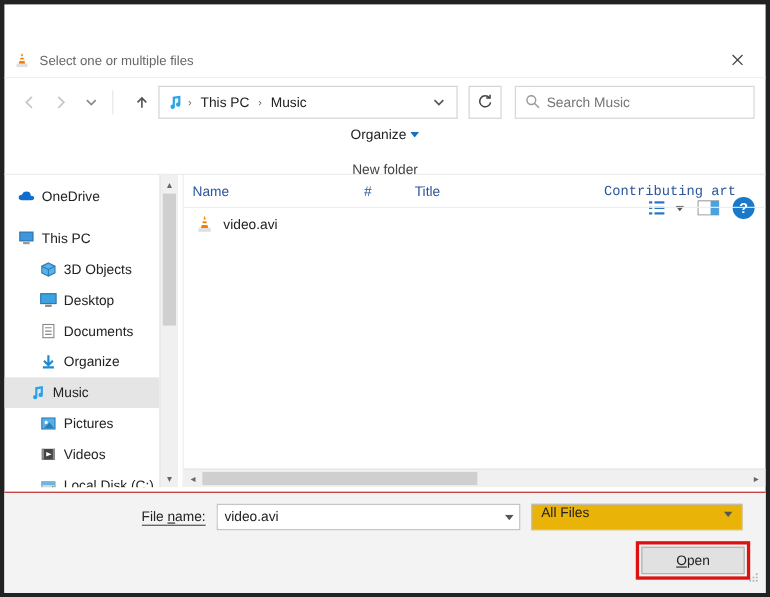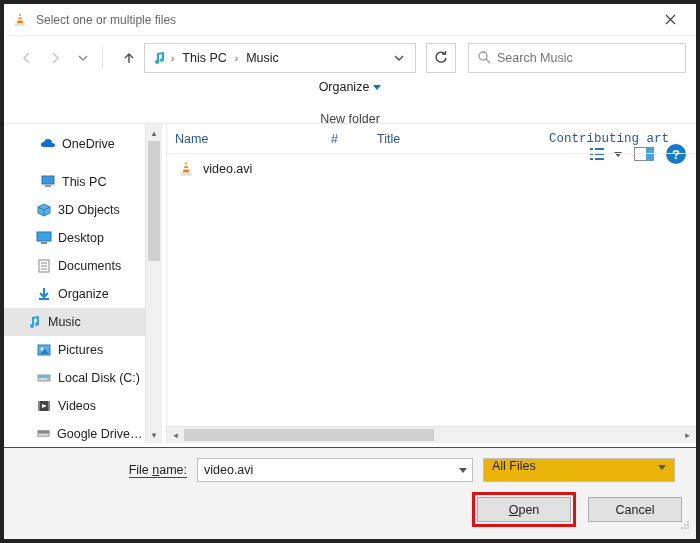--- a/index.html
+++ b/index.html
@@ -1,19 +1,19 @@
 <!DOCTYPE html>
 <html><head>
 <meta charset="utf-8">
 <style>
   * { box-sizing: border-box; margin: 0; padding: 0; font-family: "Segoe UI", Tahoma, sans-serif; font-size: 12.5px; color: #222; }
   body { background: #fff; }
   .window { width: 700px; height: 543px; border: 4px solid #222; background: #fff; position: relative; display: flex; flex-direction: column; }
   
-  .titlebar { height: 32px; display: flex; align-items: center; padding: 0 6px 0 8px; border-bottom: 1px solid #eee; }
+  .titlebar { height: 32px; display: flex; align-items: center; padding: 0 6px 0 8px; border-bottom: 1px solid #eee; margin-top: 35px; }
   .titlebar .vlc-cone { width: 16px; height: 16px; margin-right: 8px; }
   .titlebar .title { flex: 1; color: #666; font-size: 12px; }
   .titlebar .close { width: 40px; height: 28px; display: flex; align-items: center; justify-content: center; color: #555; cursor: pointer; }
   
   .navbar { height: 44px; display: flex; align-items: center; padding: 6px 10px; gap: 2px; }
   .nav-btn { width: 26px; height: 26px; display: flex; align-items: center; justify-content: center; color: #888; cursor: pointer; }
   .nav-btn.disabled { color: #ccc; cursor: default; }
   .nav-sep { width: 8px; height: 22px; border-left: 1px solid #e5e5e5; margin: 0 4px; }
   .breadcrumb-box { flex: 1; height: 30px; border: 1px solid #d0d0d0; display: flex; align-items: center; padding: 0 6px; gap: 4px; margin-right: 8px; }
   .breadcrumb-box .music-icon { width: 16px; height: 16px; }
@@ -29,21 +29,21 @@
   .org-btn { color: #1a6fbf; cursor: pointer; display: flex; align-items: center; gap: 4px; }
   .newfolder-btn { color: #444; cursor: pointer; }
   .toolbar .right { margin-left: auto; display: flex; align-items: center; gap: 12px; }
   .view-btn { display:flex; align-items:center; gap:4px; cursor:pointer; }
   .preview-btn { display:flex; align-items:center; cursor:pointer; }
   .help-btn { width:20px; height:20px; border-radius:50%; background:#1979ca; color:#fff; display:flex; align-items:center; justify-content:center; font-size:13px; cursor:pointer; font-weight:bold; }
   
   .content { flex: 1; display: flex; overflow: hidden; }
   .sidebar { width: 158px; overflow: hidden; display:flex; }
   .tree { flex:1; overflow:hidden; }
-  .tree-item { height: 28px; display: flex; align-items: center; padding-left: 36px; gap: 6px; cursor: pointer; }
+  .tree-item { height: 28px; display: flex; align-items: center; padding-left: 12px; gap: 6px; cursor: pointer; }
   .tree-item.sub { padding-left: 32px; }
   .tree-item.selected { background: #e5e5e5; padding-left:22px; }
   .tree-item .icn { width:16px; height:16px; display:flex; align-items:center; justify-content:center; }
   .tree-item .lbl { white-space: nowrap; overflow: hidden; text-overflow: ellipsis; }
   .col-splitter { width:4px; height:100%; }
   .v-scroll { width: 17px; background:#f0f0f0; border-left:1px solid #e4e4e4; position:relative; }
   .v-scroll .up, .v-scroll .down { height:17px; display:flex; align-items:center; justify-content:center; font-size:9px; color:#666; cursor:pointer; }
   .v-scroll .down { position:absolute; bottom:0; left:0; right:0; }
   .v-scroll .thumb { position:absolute; top:17px; left:2px; right:2px; height:120px; background:#cfcfcf; }
   .filelist { flex: 1; display:flex; flex-direction:column; border-left:1px solid #eaeaea; }
@@ -263,37 +263,37 @@
                 <rect x="2" y="3" width="12" height="10" fill="#58b0e4" stroke="#2a7db8"></rect>
                 <circle cx="6" cy="7" r="1.4" fill="#fff"></circle>
                 <polygon points="4,12 9,7 13,12" fill="#2a7db8"></polygon>
               </svg>
             </span>
           <span class="lbl">Pictures</span>
         </div>
         <div class="tree-item sub">
           <span class="icn">
               <svg viewBox="0 0 16 16">
-                <rect x="2" y="5" width="12" height="6" fill="#d9d9d9" stroke="#999"></rect>
-                <rect x="2" y="5" width="12" height="3" fill="#6eb4e6"></rect>
-                <circle cx="12" cy="9.5" r="0.8" fill="#5b5"></circle>
-              </svg>
-            </span>
-          <span class="lbl">Local Disk (C:)</span>
-        </div>
-        <div class="tree-item sub">
-          <span class="icn">
-              <svg viewBox="0 0 16 16">
                 <rect x="2" y="3" width="12" height="10" fill="#444"></rect>
                 <rect x="2" y="3" width="2" height="10" fill="#888"></rect>
                 <rect x="12" y="3" width="2" height="10" fill="#888"></rect>
                 <polygon points="6,6 11,8 6,10" fill="#fff"></polygon>
               </svg>
             </span>
           <span class="lbl">Videos</span>
+        </div>
+        <div class="tree-item sub">
+          <span class="icn">
+              <svg viewBox="0 0 16 16">
+                <rect x="2" y="5" width="12" height="6" fill="#d9d9d9" stroke="#999"></rect>
+                <rect x="2" y="5" width="12" height="3" fill="#6eb4e6"></rect>
+                <circle cx="12" cy="9.5" r="0.8" fill="#5b5"></circle>
+              </svg>
+            </span>
+          <span class="lbl">Local Disk (C:)</span>
         </div>
         <div class="tree-item sub">
           <span class="icn">
               <svg viewBox="0 0 16 16">
                 <rect x="2" y="5" width="12" height="6" fill="#d9d9d9" stroke="#999"></rect>
                 <rect x="2" y="5" width="12" height="3" fill="#888"></rect>
               </svg>
             </span>
           <span class="lbl">Google Drive (G:</span>
         </div>
@@ -357,21 +357,20 @@
             </svg></span>
       </div>
     </div>
     <div class="row2">
       <div class="open-wrap">
         <div class="btn">
           <span class="ul">O</span>
             <span>pen</span>
         </div>
       </div>
-      <div class="btn" style="margin-top:5px">Cancel</div>
     </div>
   </div>
 
   <div class="resize-grip">
     <svg width="10" height="10" viewBox="0 0 10 10">
       <circle cx="8" cy="2" r="1" fill="#bbb"></circle>
         <circle cx="5" cy="5" r="1" fill="#bbb"></circle>
         <circle cx="8" cy="5" r="1" fill="#bbb"></circle>
       <circle cx="2" cy="8" r="1" fill="#bbb"></circle>
         <circle cx="5" cy="8" r="1" fill="#bbb"></circle>

